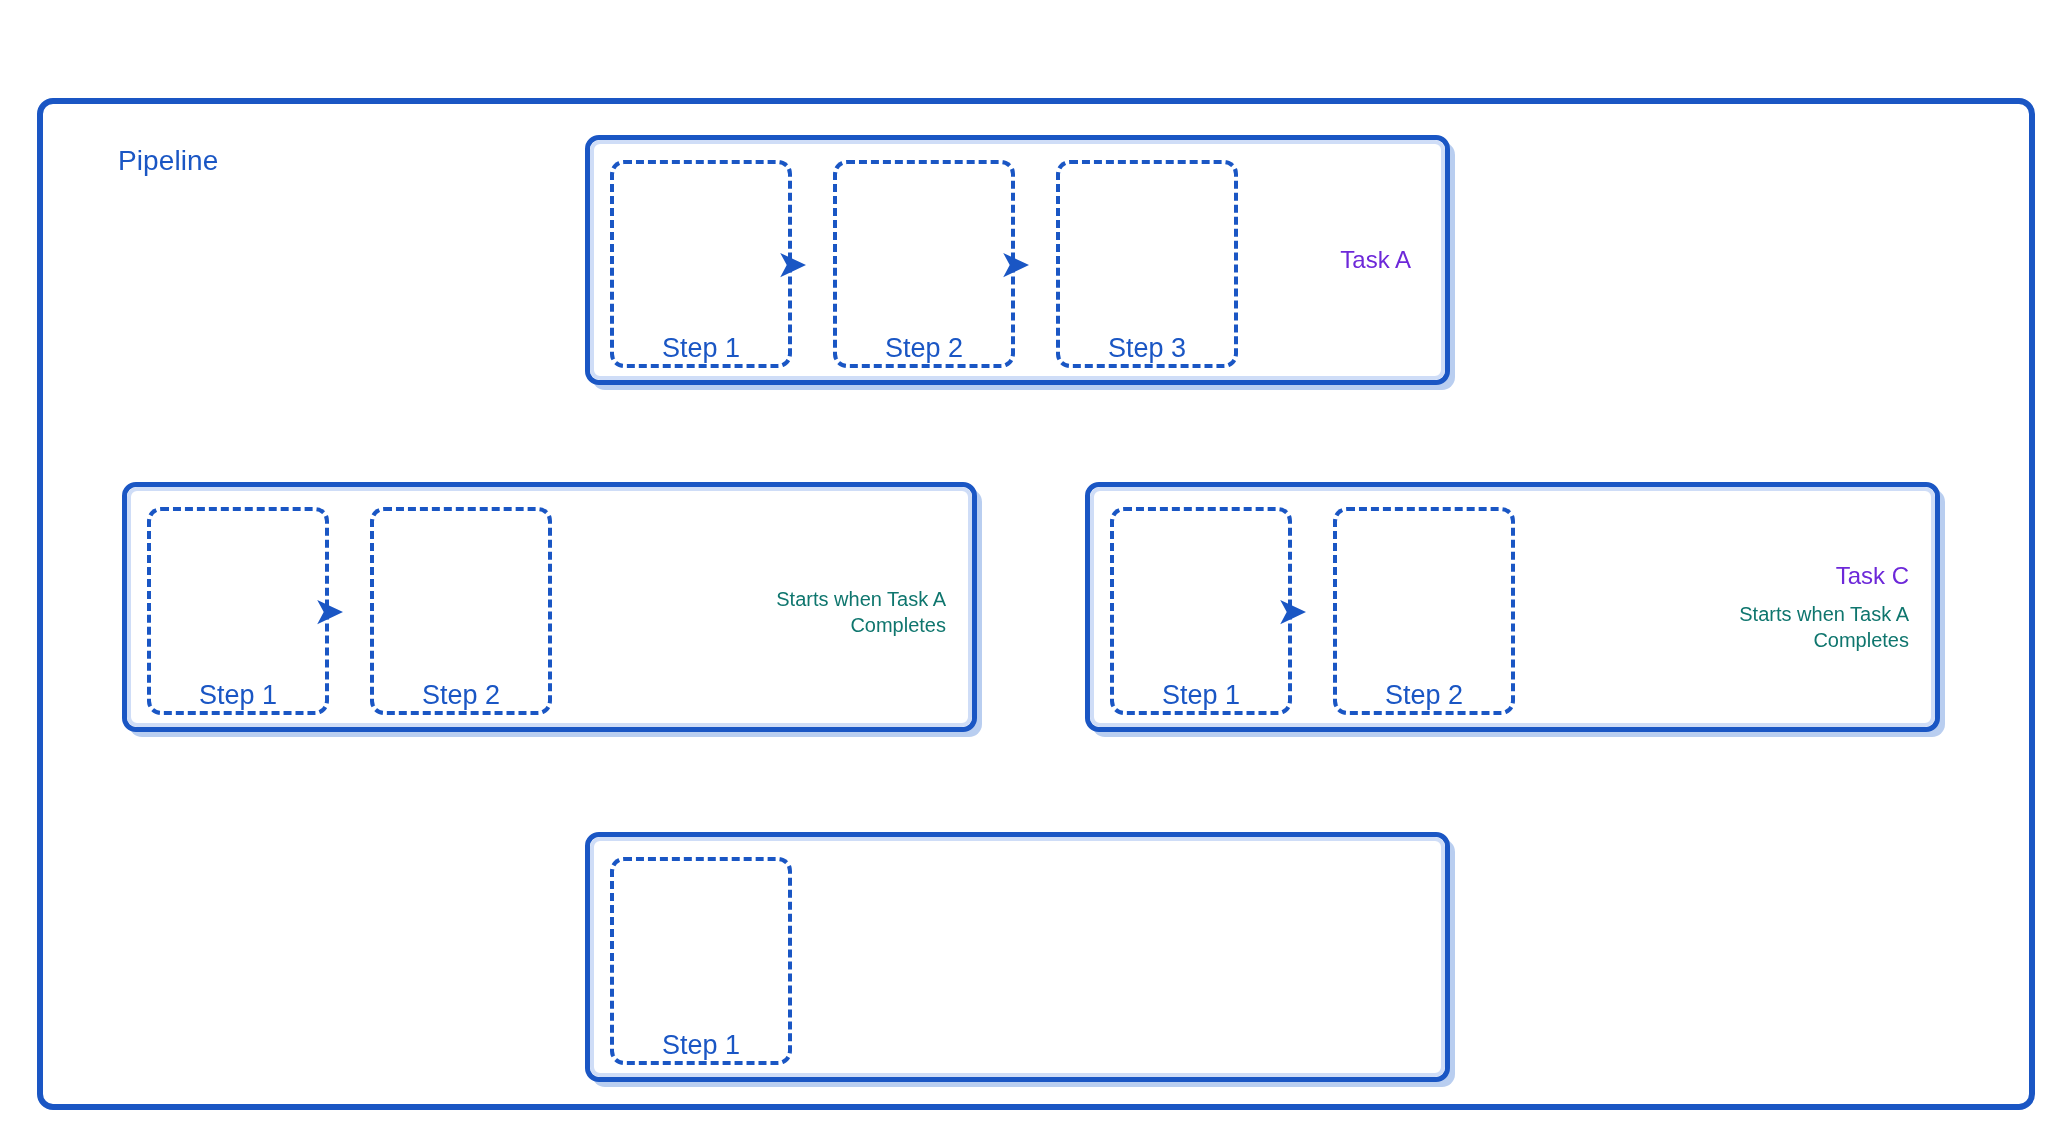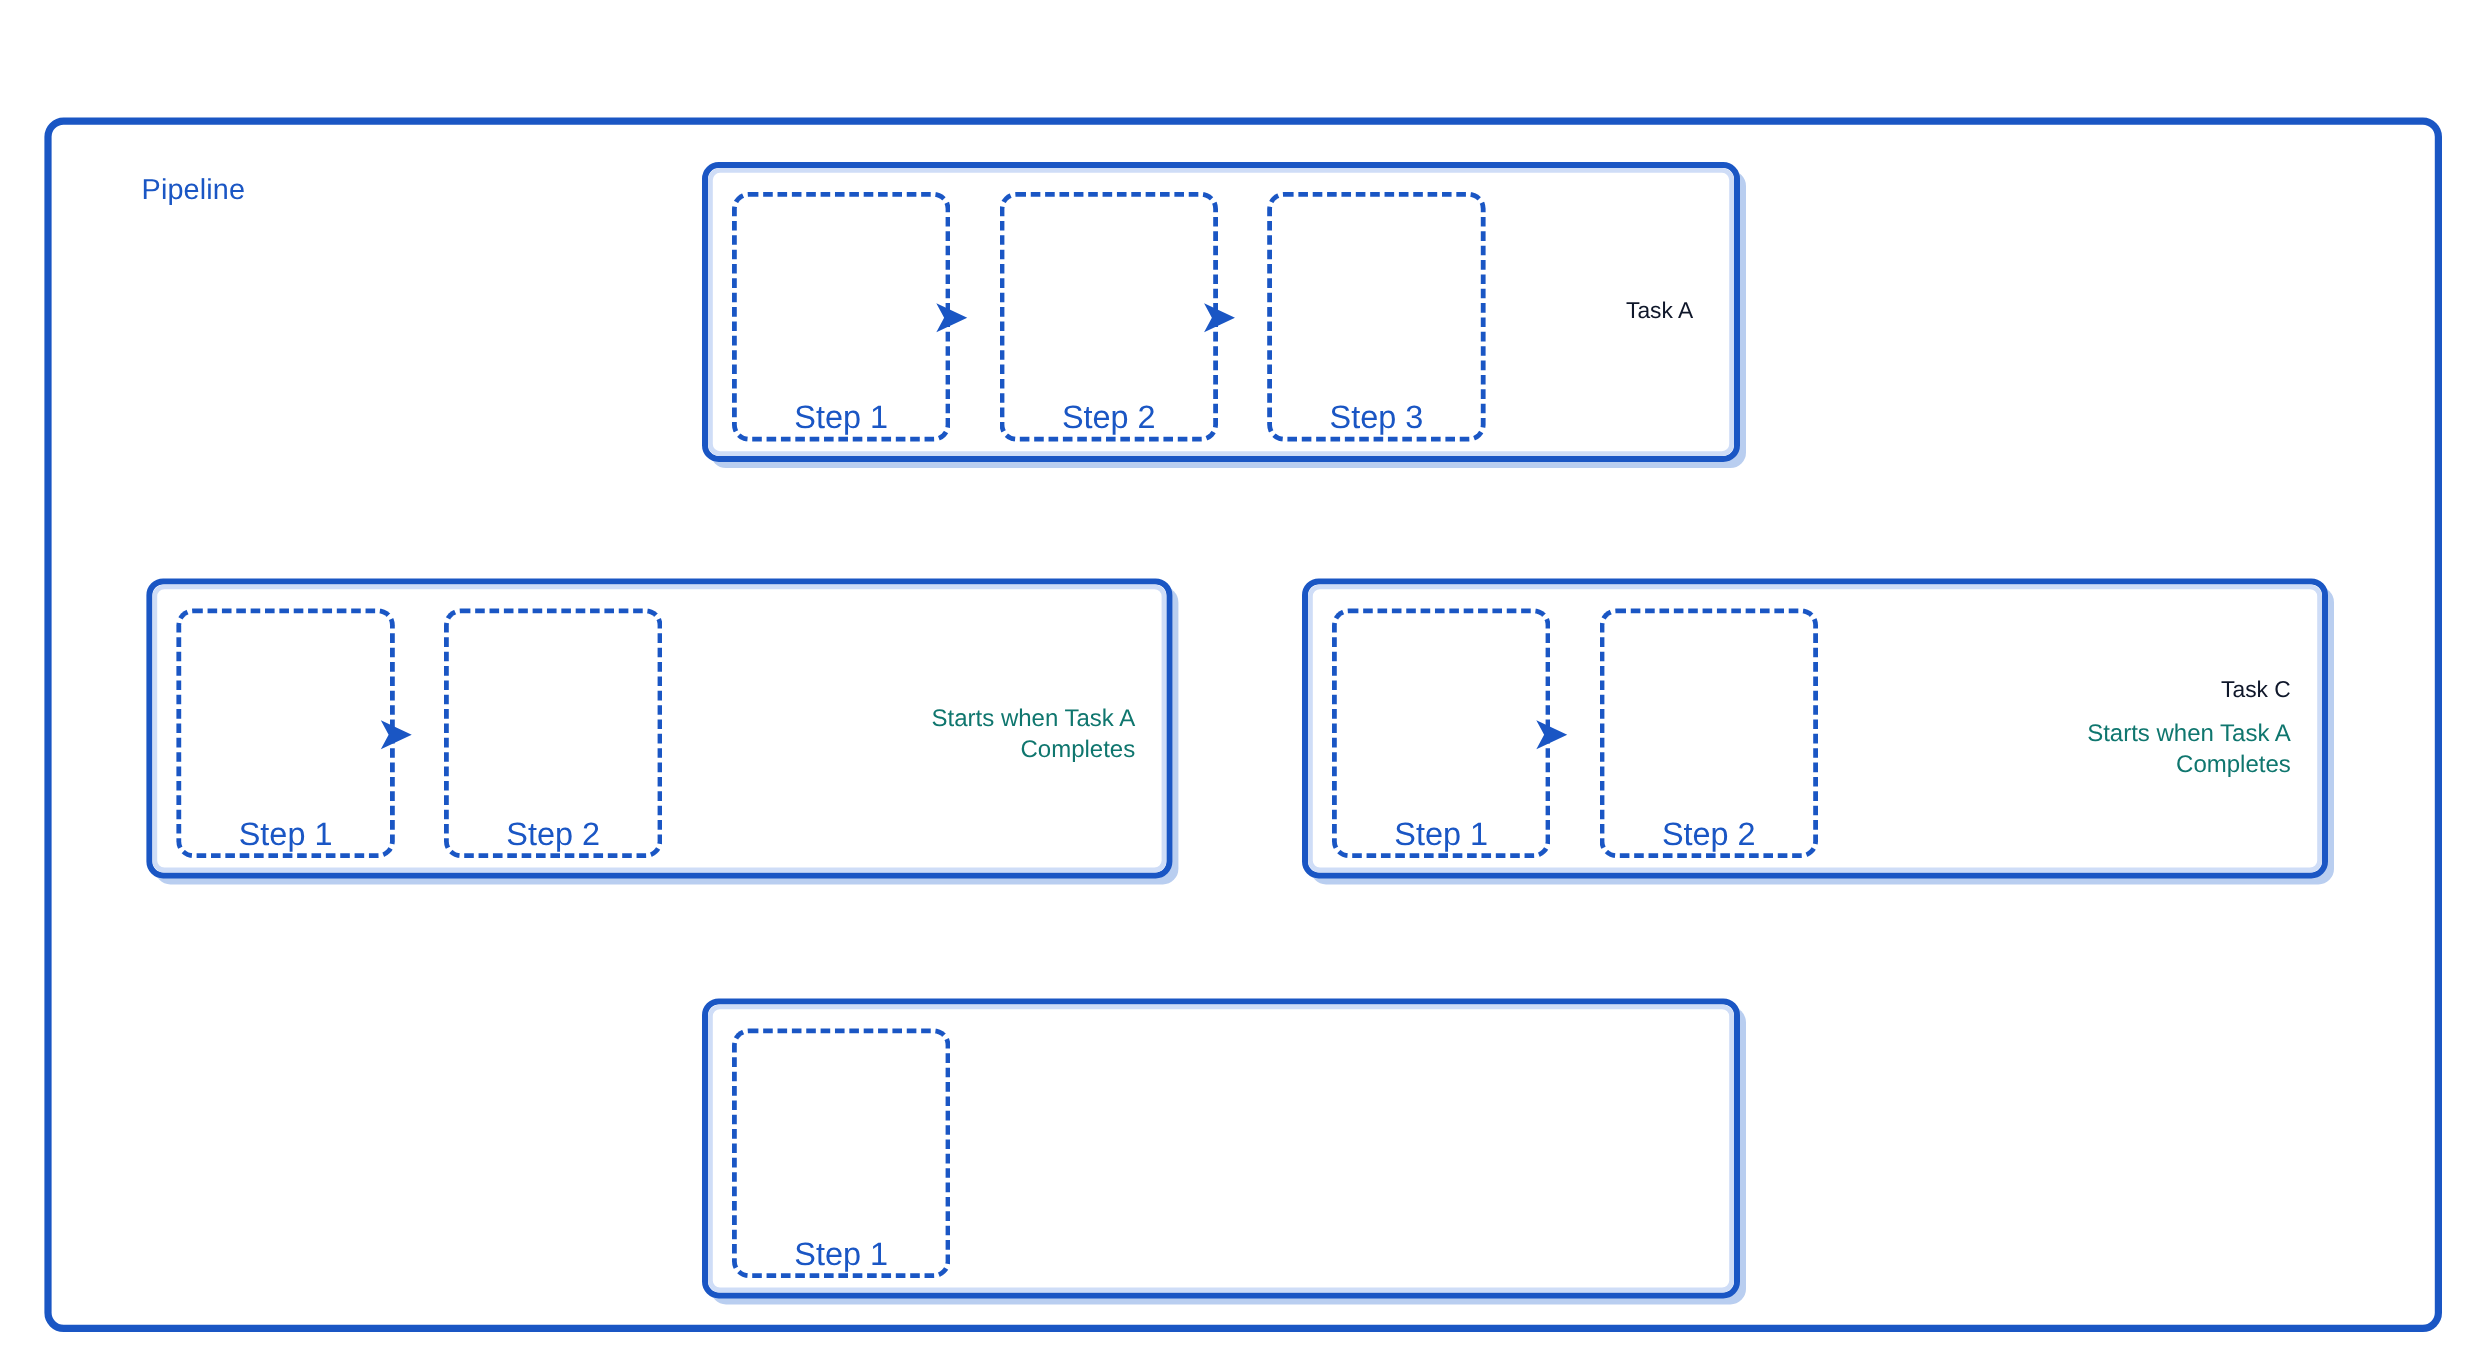--- a/index.html
+++ b/index.html
@@ -5,21 +5,21 @@
   html,body{margin:0;padding:0;background:#ffffff;}
   body{width:2070px;height:1139px;position:relative;overflow:hidden;
        font-family:"Liberation Sans","DejaVu Sans",sans-serif;}
 
   
   #pipeline-frame{
     position:absolute;left:37px;top:98px;width:1998px;height:1012px;
     box-sizing:border-box;border:6px solid #1a56c4;border-radius:16px;background:#fff;
   }
   #pipeline-title{
-    position:absolute;left:118px;top:145px;font-size:24px;color:#1a56c4;
+    position:absolute;left:118px;top:145px;font-size:28px;color:#1a56c4;
     letter-spacing:.1px;white-space:nowrap;
   }
 
   
   .task{
     position:absolute;box-sizing:border-box;
     background:#ffffff;
     border:5px solid #1a56c4;
     border-radius:14px;
     box-shadow:6px 6px 0 -1px #b9cef0;
@@ -48,21 +48,21 @@
   .step-arrow span{
     position:absolute;left:50%;transform:translateX(-50%);
     font-family:"DejaVu Sans",sans-serif;font-size:38px;
   }
 
   
   .task-label{
     position:absolute;right:26px;top:50%;transform:translateY(-50%);
     text-align:right;
   }
-  .task-title{font-size:19px;color:#0f172a;line-height:1.25;white-space:nowrap;}
+  .task-title{font-size:24px;color:#6d28d9;line-height:1.25;white-space:nowrap;}
   .task-sub{font-size:20px;color:#0f766e;line-height:1.3;margin-top:10px;max-width:260px;}
 
   
   .task-label.no-sub .task-title{margin:0;}
 
   
   #connectors{position:absolute;left:0;top:0;width:2070px;height:1139px;pointer-events:none;}
 </style>
 </head>
 <body>

